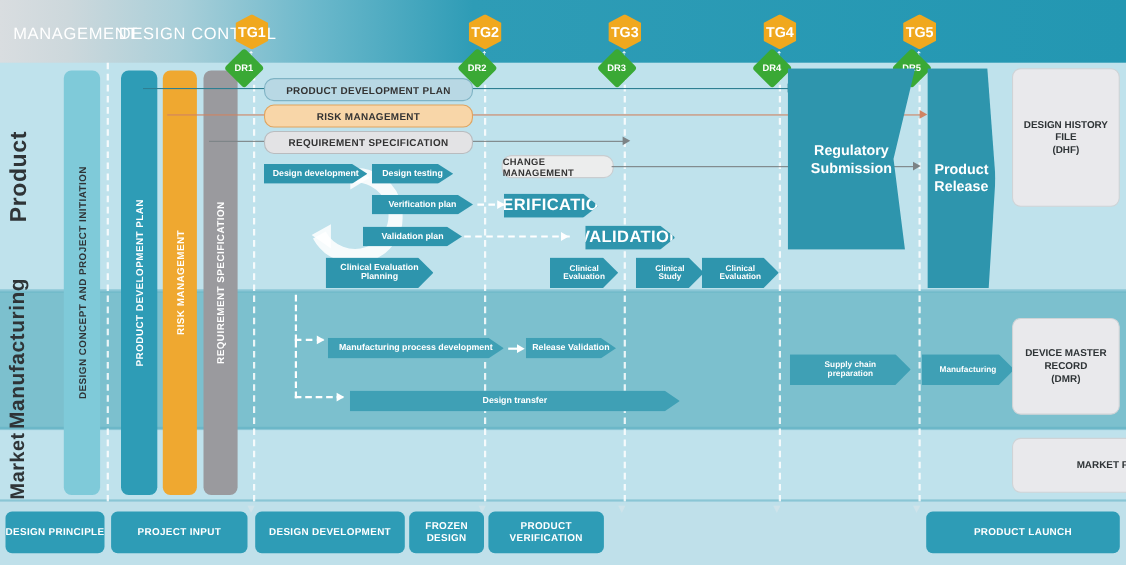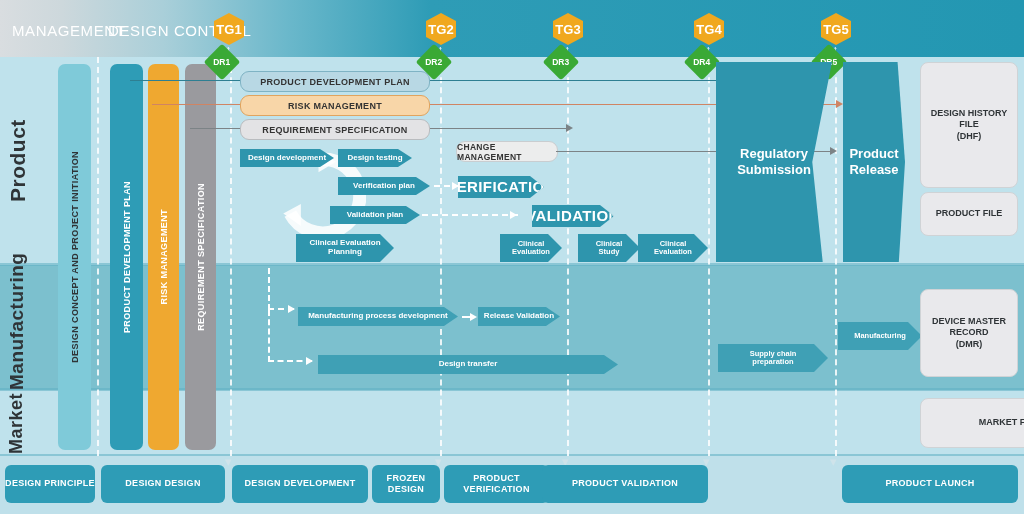--- a/index.html
+++ b/index.html
@@ -210,61 +210,59 @@
   <div class="chev big" style="left:458px;top:176px;width:86px;height:22px;">VERIFICATION</div>
   <div class="chev big" style="left:532px;top:205px;width:82px;height:22px;">VALIDATION</div>
 
   <div class="chev xs" style="left:500px;top:234px;width:62px;height:28px;white-space:pre-line;">Clinical
 Evaluation</div>
   <div class="chev xs" style="left:578px;top:234px;width:62px;height:28px;white-space:pre-line;">Clinical
 Study</div>
   <div class="chev xs" style="left:638px;top:234px;width:70px;height:28px;white-space:pre-line;">Clinical
 Evaluation</div>
 
-  <div class="funnel f-reg" style="left:716px;top:62px;width:116px;height:200px;white-space:pre-line;">Regulatory
+  <div class="funnel f-reg" style="left:716px;top:62px;width:116px;height:165px;white-space:pre-line;">Regulatory
 Submission</div>
   <div class="funnel f-rel" style="left:843px;top:62px;width:62px;height:200px;white-space:pre-line;">Product
 Release</div>
 
   <div class="dashv" style="left:268px;top:268px;height:42px;"></div>
   <div class="dash" style="left:268px;top:308px;width:26px;"></div>
   <div class="dasharrow" style="left:288px;top:305px;"></div>
 
   <div class="dashv" style="left:268px;top:310px;height:52px;"></div>
   <div class="dash" style="left:268px;top:360px;width:44px;"></div>
   <div class="dasharrow" style="left:306px;top:357px;"></div>
 
   <div class="chev sm" style="left:298px;top:307px;width:160px;height:19px;background:#3fa0b5;">Manufacturing process development</div>
   <div class="dash" style="left:462px;top:316px;width:12px;border-top:2px solid #fff;"></div>
   <div class="dasharrow" style="left:470px;top:313px;"></div>
   <div class="chev sm" style="left:478px;top:307px;width:82px;height:19px;background:#3fa0b5;">Release Validation</div>
 
   <div class="chev sm" style="left:318px;top:355px;width:300px;height:19px;background:#3fa0b5;">Design transfer</div>
 
-  <div class="chev xs" style="left:718px;top:322px;width:110px;height:28px;background:#3fa0b5;white-space:pre-line;margin-top:22px;">Supply chain
+  <div class="chev xs" style="left:718px;top:322px;width:110px;height:28px;background:#3fa0b5;white-space:pre-line;">Supply chain
 preparation</div>
   <div class="chev xs" style="left:838px;top:322px;width:84px;height:28px;background:#3fa0b5;">Manufacturing</div>
 
 
   <div class="filebox" style="left:920px;top:62px;width:96px;height:124px;white-space:pre-line;">DESIGN HISTORY FILE
 (DHF)</div>
-  <div class="filebox" style="left:920px;top:192px;width:96px;height:42px;">PRODUCT FILE</div>
   <div class="filebox" style="left:920px;top:289px;width:96px;height:86px;white-space:pre-line;">DEVICE MASTER RECORD
 (DMR)</div>
   <div class="filebox" style="left:920px;top:398px;width:96px;height:48px;padding-left:40px;">MARKET FILE</div>
 
   <div class="footer"></div>
 
   <div class="pcaret" style="left:225px">▾</div>
   <div class="pcaret" style="left:435px">▾</div>
   <div class="pcaret" style="left:562px">▾</div>
   <div class="pcaret" style="left:703px">▾</div>
   <div class="pcaret" style="left:830px">▾</div>
 
   <div class="pbox" style="left:5px;width:90px">DESIGN PRINCIPLE</div>
-  <div class="pbox" style="left:101px;width:124px">DESIGN DESIGN</div>
+  <div class="pbox" style="left:101px;width:124px">PROJECT INPUT</div>
   <div class="pbox" style="left:232px;width:136px">DESIGN DEVELOPMENT</div>
   <div class="pbox" style="left:372px;width:68px">FROZEN DESIGN</div>
   <div class="pbox" style="left:444px;width:105px">PRODUCT VERIFICATION</div>
-  <div class="pbox" style="left:542px;width:166px">PRODUCT VALIDATION</div>
   <div class="pbox" style="left:842px;width:176px">PRODUCT LAUNCH</div>
 
 </div>
 
 </body></html>

